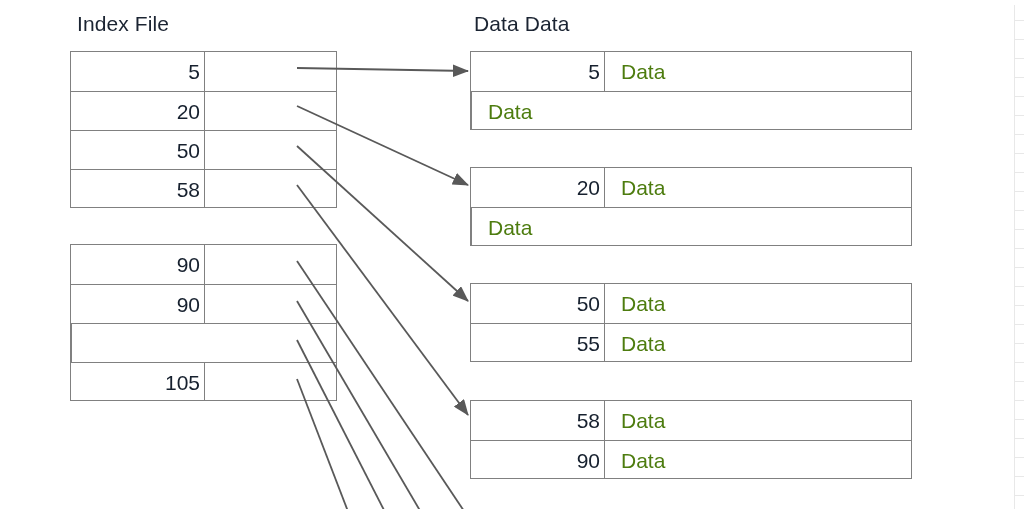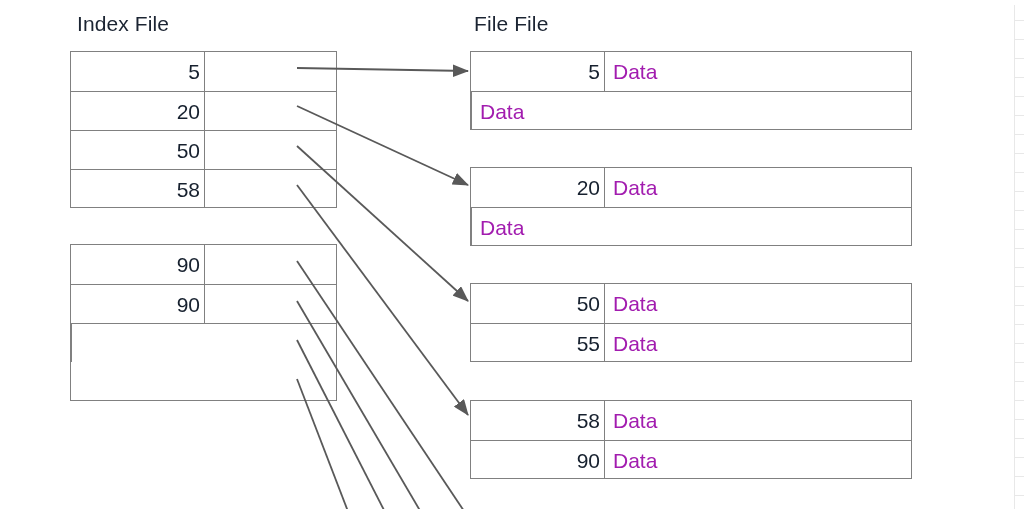--- a/index.html
+++ b/index.html
@@ -66,23 +66,23 @@
     border-left: 1.4px solid #808080;
     flex: 1 1 auto;
   }
   .cell-data {
     box-sizing: border-box;
     border-left: 1.4px solid #808080;
     flex: 1 1 auto;
     display: flex;
     align-items: center;
     justify-content: flex-start;
-    padding-left: 8px;
+    padding-left: 16px;
     font-size: 21px;
-    color: #a21caf;
+    color: #4d7c0f;
     line-height: 1;
   }
 
   
   .index-block { left: 70px; width: 267px; }
   .index-block .cell-key { width: 133px; }
   #index-block-0 { top: 46px; height: 157px; }
   #index-block-1 { top: 239px; height: 157px; }
 
   
@@ -132,21 +132,21 @@
       <line x1="1014" y1="414.5" x2="1024" y2="414.5"></line>
       <line x1="1014" y1="433.5" x2="1024" y2="433.5"></line>
       <line x1="1014" y1="452.5" x2="1024" y2="452.5"></line>
       <line x1="1014" y1="471.5" x2="1024" y2="471.5"></line>
       <line x1="1014" y1="490.5" x2="1024" y2="490.5"></line>
       <line x1="1014" y1="508.5" x2="1024" y2="508.5"></line>
     </g>
   </svg>
 
   <div class="title index">Index File</div>
-  <div class="title data">File File</div>
+  <div class="title data">Data Data</div>
 
   <div class="block index-block" id="index-block-0">
     <div class="row">
       <div class="cell-key">5</div>
       <div class="cell-blank"></div>
     </div>
     <div class="row">
       <div class="cell-key">20</div>
       <div class="cell-blank"></div>
     </div>
@@ -163,20 +163,24 @@
   <div class="block index-block" id="index-block-1">
     <div class="row">
       <div class="cell-key">90</div>
       <div class="cell-blank"></div>
     </div>
     <div class="row">
       <div class="cell-key">90</div>
       <div class="cell-blank"></div>
     </div>
     <div class="row">
+      <div class="cell-blank"></div>
+    </div>
+    <div class="row">
+      <div class="cell-key">105</div>
       <div class="cell-blank"></div>
     </div>
   </div>
 
   <div class="block data-block" id="data-block-0">
     <div class="row">
       <div class="cell-key">5</div>
       <div class="cell-data">Data</div>
     </div>
     <div class="row">

